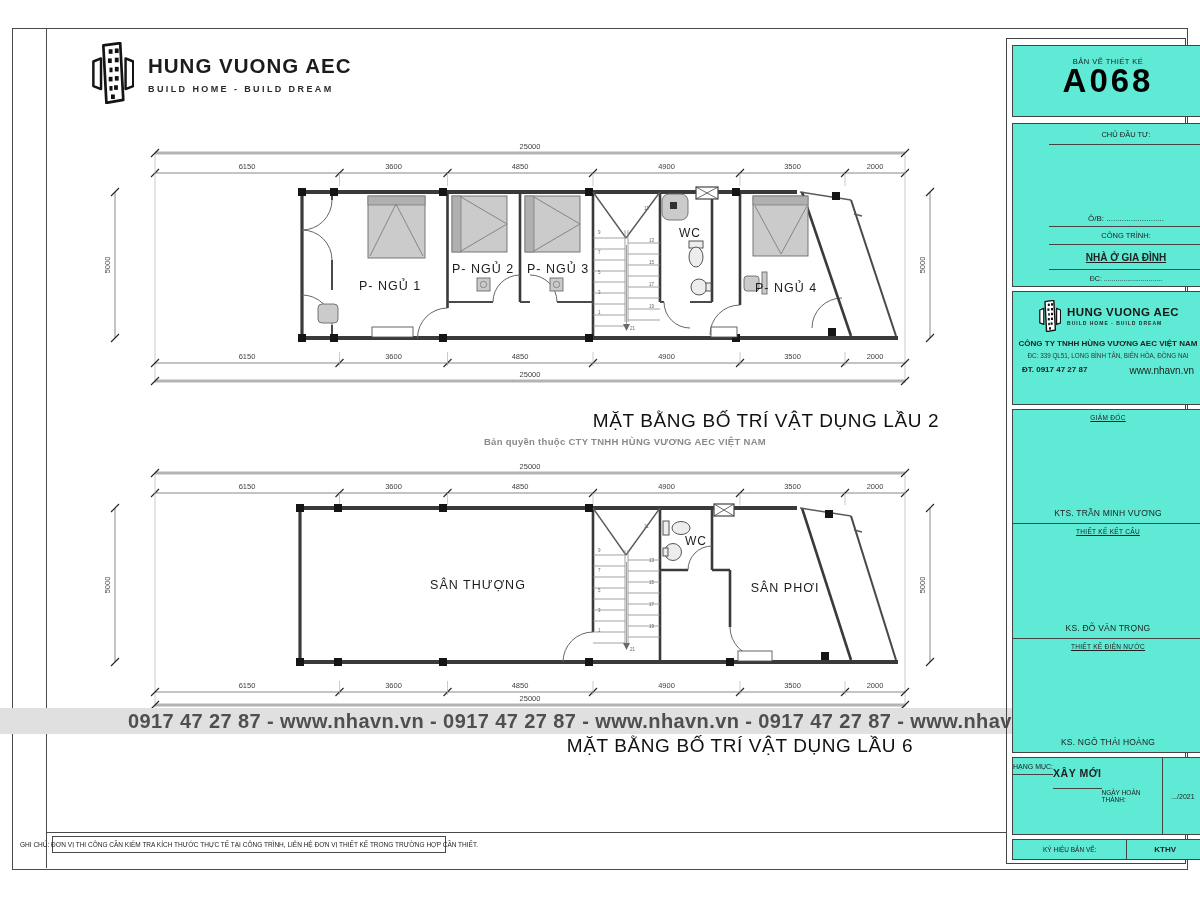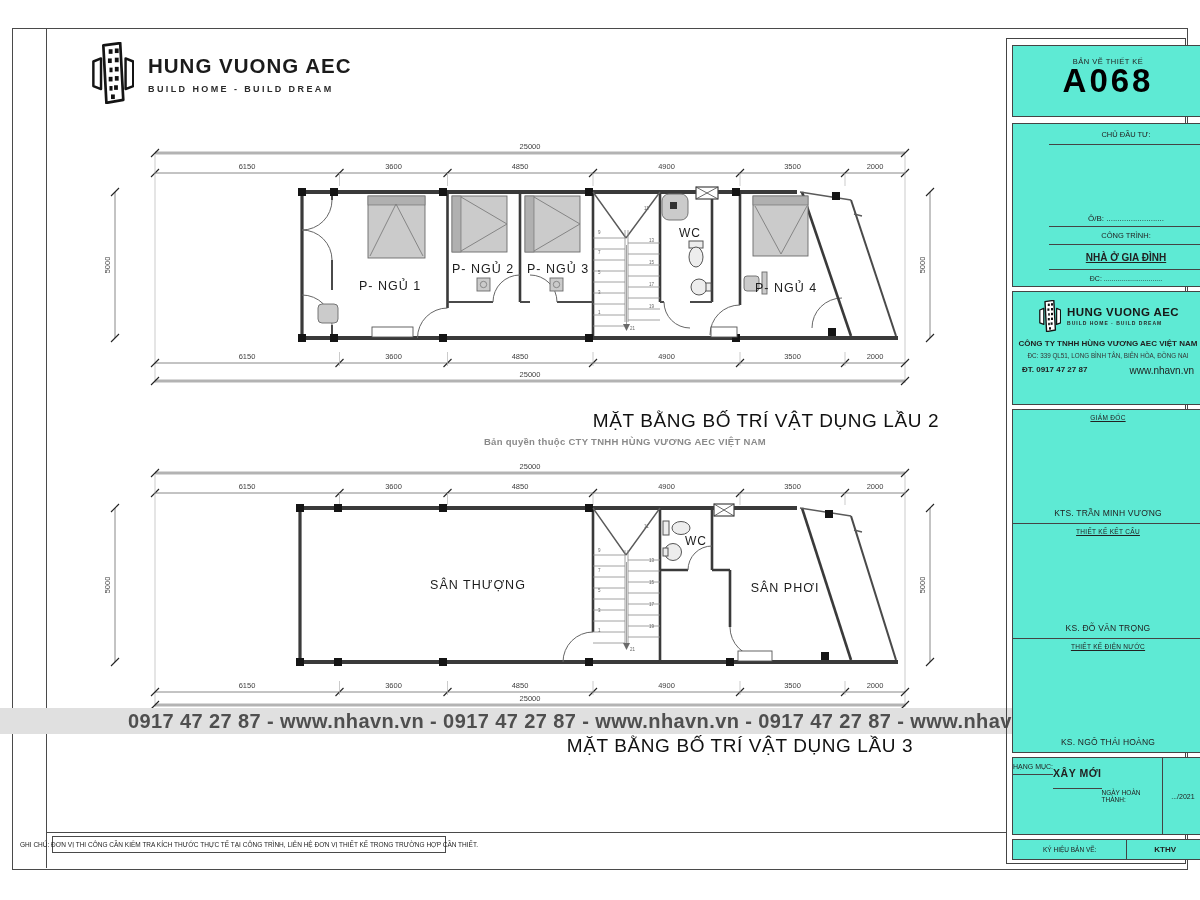--- a/index.html
+++ b/index.html
@@ -432,21 +432,21 @@
   <g>
     <line class="dimtotal" x1="105" y1="250" x2="855" y2="250"></line>
     <use href="#tk" x="105" y="250"></use>
       <use href="#tk" x="855" y="250"></use>
     <text class="dimtxt" x="480" y="246" text-anchor="middle">25000</text>
   </g>
 </svg>
 
 <div class="abs" id="wm">0917 47 27 87 - www.nhavn.vn - 0917 47 27 87 - www.nhavn.vn - 0917 47 27 87 - www.nhavn.vn</div>
 
-<div class="abs plan-title" style="left:530px;top:735px;width:420px;">MẶT BẰNG BỐ TRÍ VẬT DỤNG LẦU 3</div>
+<div class="abs plan-title" style="left:530px;top:735px;width:420px;">MẶT BẰNG BỐ TRÍ VẬT DỤNG LẦU 6</div>
 
 <div class="abs" id="note-strip"></div>
 <div class="abs" id="note-box">GHI CHÚ: ĐƠN VỊ THI CÔNG CẦN KIỂM TRA KÍCH THƯỚC THỰC TẾ TẠI CÔNG TRÌNH, LIÊN HỆ ĐƠN VỊ THIẾT KẾ TRONG TRƯỜNG HỢP CẦN THIẾT.</div>
 
 <div class="abs" id="tb">
   <div class="bx tb-c" id="tb-box1">
     <div class="lbl">BẢN VẼ THIẾT KẾ</div>
     <div class="num">A068</div>
   </div>
   <div class="bx" id="tb-box2">

